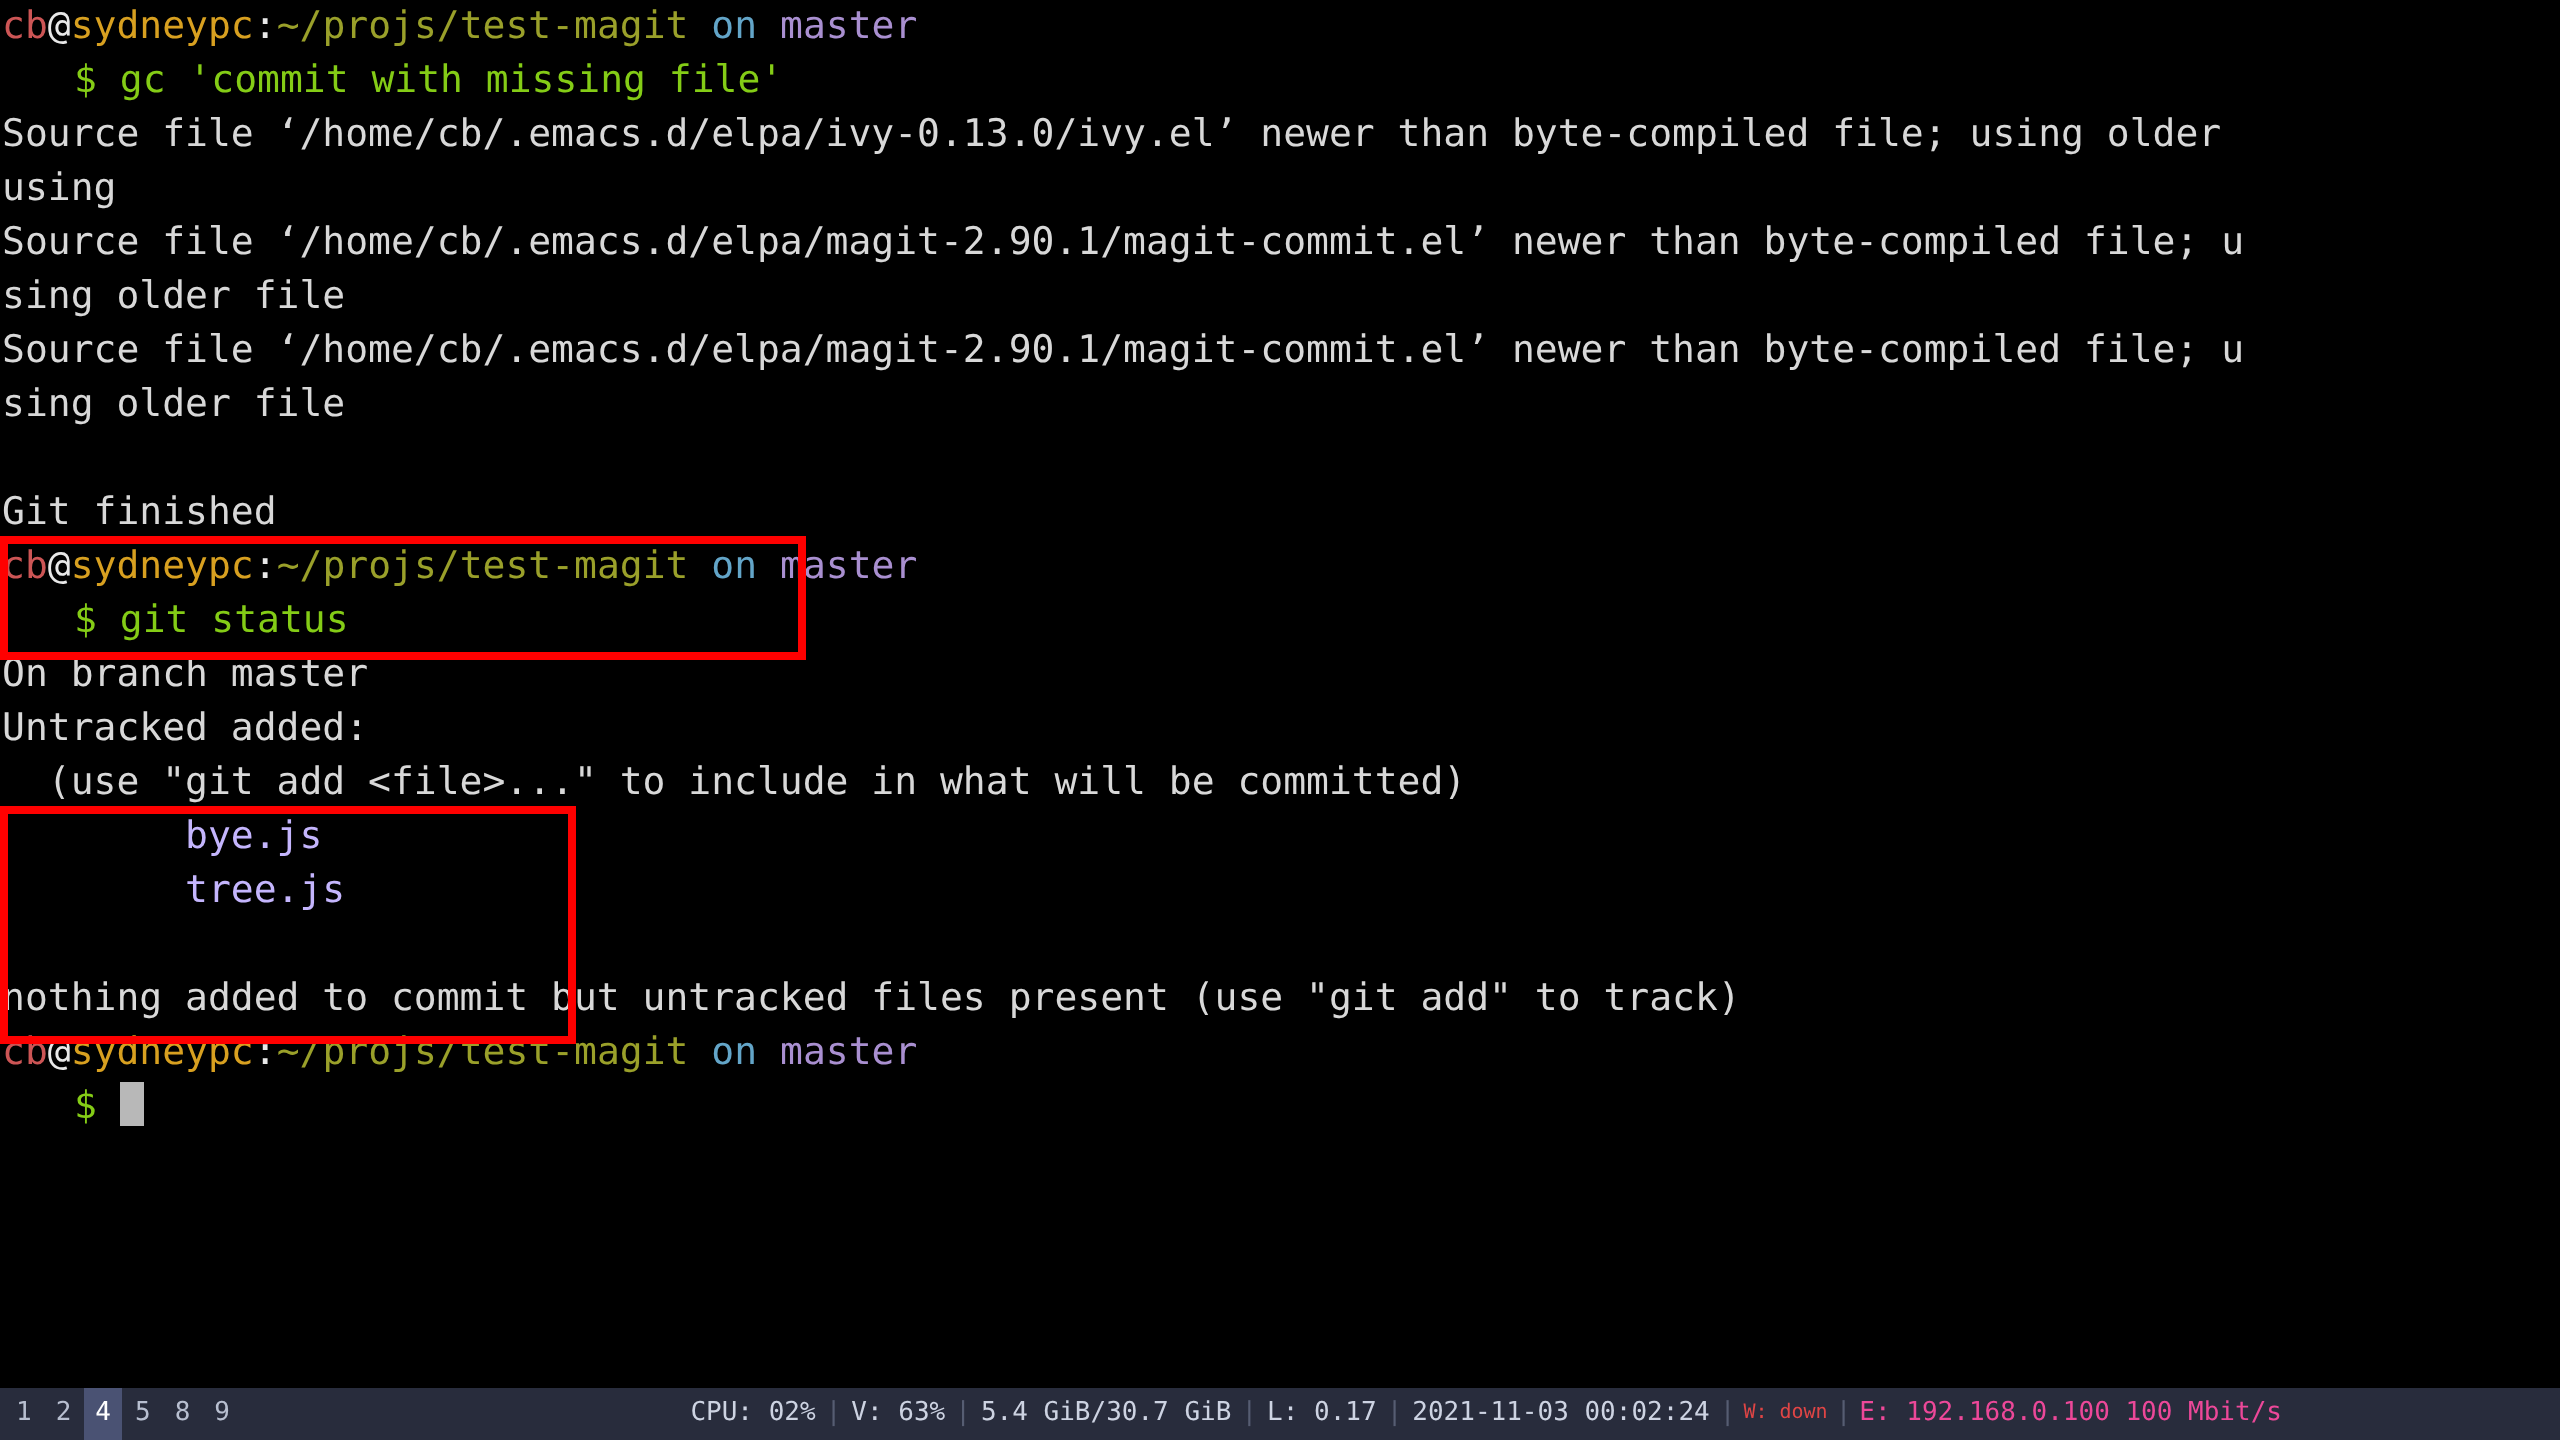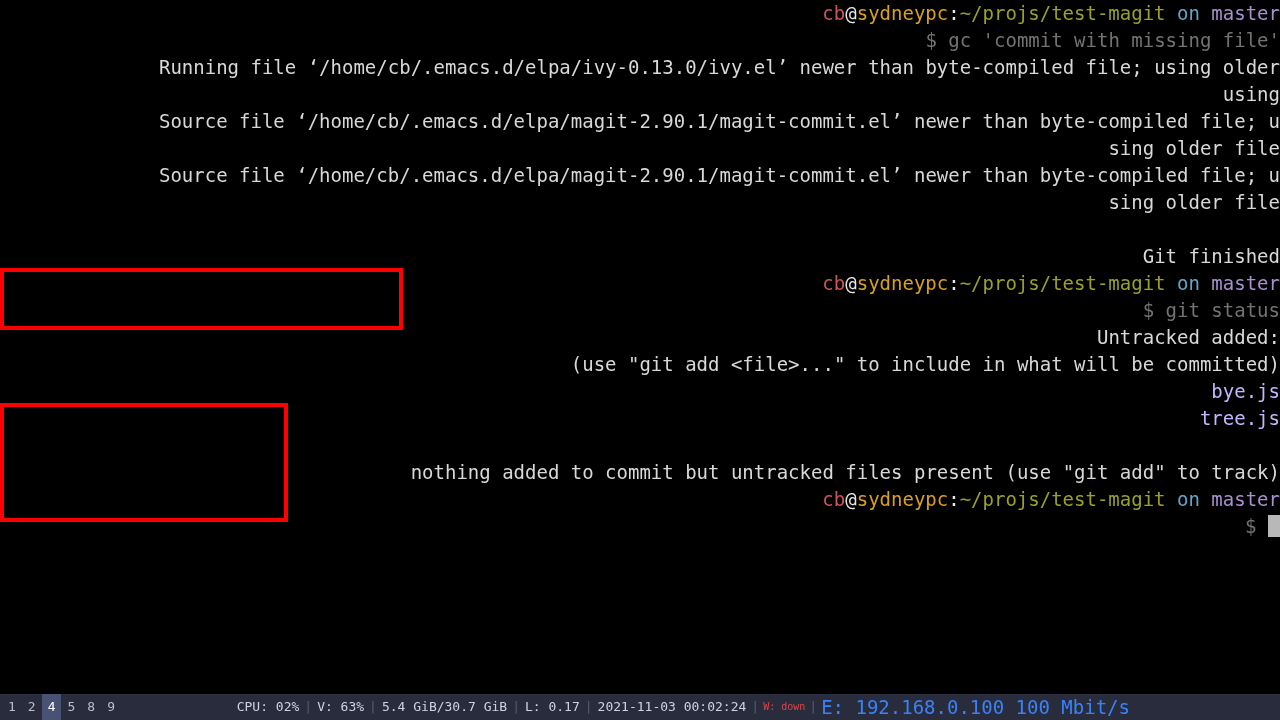--- a/index.html
+++ b/index.html
@@ -32,32 +32,31 @@
     padding: 0;
     box-sizing: border-box;
     overflow: hidden;
   }
   .line {
     white-space: pre;
     height: 27px;
     line-height: 27px;
     font-size: 19px;
     padding-left: 1px;
-    text-align: right;
   }
 
   
   .c-user    { color: #cc5555; }
   .c-at      { color: #e8e8e8; }
   .c-host    { color: #d8a020; }
   .c-colon   { color: #e8e8e8; }
   .c-path    { color: #9aa02a; }
   .c-on      { color: #63a5c8; }
   .c-branch  { color: #a98fd0; }
-  .c-prompt  { color: #737373; }
+  .c-prompt  { color: #84cc16; margin-left: 36px; }
   .c-default { color: #d8d8d8; }
   .c-file    { color: #c4b5fd; }
 
   
   .cursor {
     display: inline-block;
     width: 12px;
     height: 22px;
     background: #b8b8b8;
     vertical-align: -4px;
@@ -115,27 +114,27 @@
   }
   .ws.active {
     background: #4a5273;
     color: #ffffff;
   }
   #status-spacer { flex: 1 1 auto; }
   #status-right {
     display: flex;
     align-items: center;
     height: 26px;
-    padding-right: 15px;
+    padding-right: 4px;
     white-space: pre;
   }
   .st-seg { color: #cdd3e2; padding: 0 1px; font-size: 13px; }
   .st-sep { color: #565d72; padding: 0 4px; font-size: 13px; }
   .st-red { color: #e04545; font-size: 10px; }
-  .st-green { color: #3b82f6; font-size: 19px; }
+  .st-green { color: #ec4899; font-size: 13px; }
 
   
   #tray {
     display: flex;
     align-items: center;
     gap: 5px;
     padding-left: 8px;
     height: 26px;
   }
   .tray-ico {
@@ -144,30 +143,31 @@
     display: inline-block;
     position: relative;
   }
 </style>
 </head>
 <body>
 
 <div id="terminal">
     <div class="line"><span class="c-user">cb</span><span class="c-at">@</span><span class="c-host">sydneypc</span><span class="c-colon">:</span><span class="c-path">~/projs/test-magit</span><span class="c-default"> </span><span class="c-on">on</span><span class="c-default"> </span><span class="c-branch">master</span></div>
     <div class="line"><span class="c-prompt">$ gc 'commit with missing file'</span></div>
-    <div class="line"><span class="c-default">Running file ‘/home/cb/.emacs.d/elpa/ivy-0.13.0/ivy.el’ newer than byte-compiled file; using older</span></div>
+    <div class="line"><span class="c-default">Source file ‘/home/cb/.emacs.d/elpa/ivy-0.13.0/ivy.el’ newer than byte-compiled file; using older</span></div>
     <div class="line"><span class="c-default">using</span></div>
     <div class="line"><span class="c-default">Source file ‘/home/cb/.emacs.d/elpa/magit-2.90.1/magit-commit.el’ newer than byte-compiled file; u</span></div>
     <div class="line"><span class="c-default">sing older file</span></div>
     <div class="line"><span class="c-default">Source file ‘/home/cb/.emacs.d/elpa/magit-2.90.1/magit-commit.el’ newer than byte-compiled file; u</span></div>
     <div class="line"><span class="c-default">sing older file</span></div>
     <div class="line"><span class="c-default"> </span></div>
     <div class="line"><span class="c-default">Git finished</span></div>
     <div class="line"><span class="c-user">cb</span><span class="c-at">@</span><span class="c-host">sydneypc</span><span class="c-colon">:</span><span class="c-path">~/projs/test-magit</span><span class="c-default"> </span><span class="c-on">on</span><span class="c-default"> </span><span class="c-branch">master</span></div>
     <div class="line"><span class="c-prompt">$ git status</span></div>
+    <div class="line"><span class="c-default">On branch master</span></div>
     <div class="line"><span class="c-default">Untracked added:</span></div>
     <div class="line"><span class="c-default">  (use "git add &lt;file&gt;..." to include in what will be committed)</span></div>
     <div class="line"><span class="c-file">        bye.js</span></div>
     <div class="line"><span class="c-file">        tree.js</span></div>
     <div class="line"><span class="c-default"> </span></div>
     <div class="line"><span class="c-default">nothing added to commit but untracked files present (use "git add" to track)</span></div>
     <div class="line"><span class="c-user">cb</span><span class="c-at">@</span><span class="c-host">sydneypc</span><span class="c-colon">:</span><span class="c-path">~/projs/test-magit</span><span class="c-default"> </span><span class="c-on">on</span><span class="c-default"> </span><span class="c-branch">master</span></div>
     <div class="line"><span class="c-prompt">$ </span><span class="cursor"></span></div>
   </div>
 

